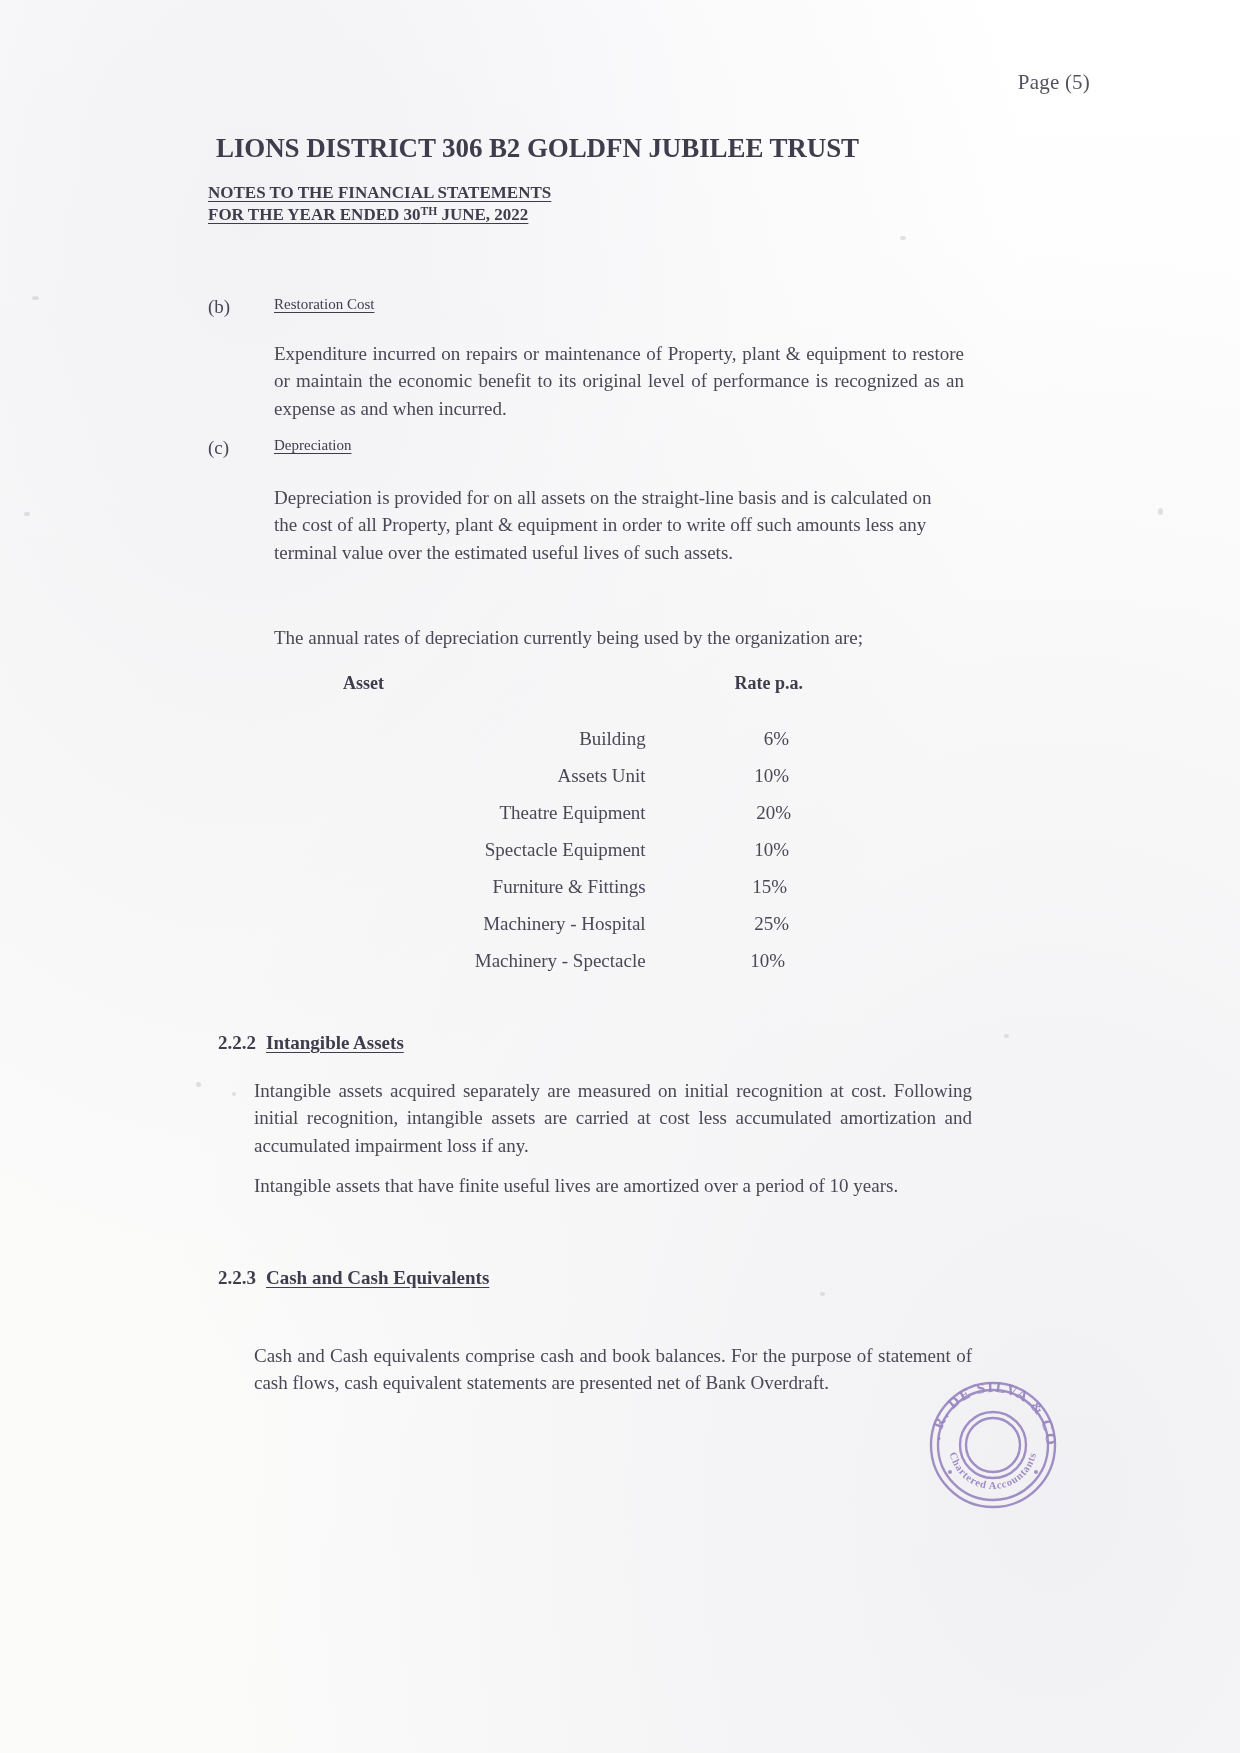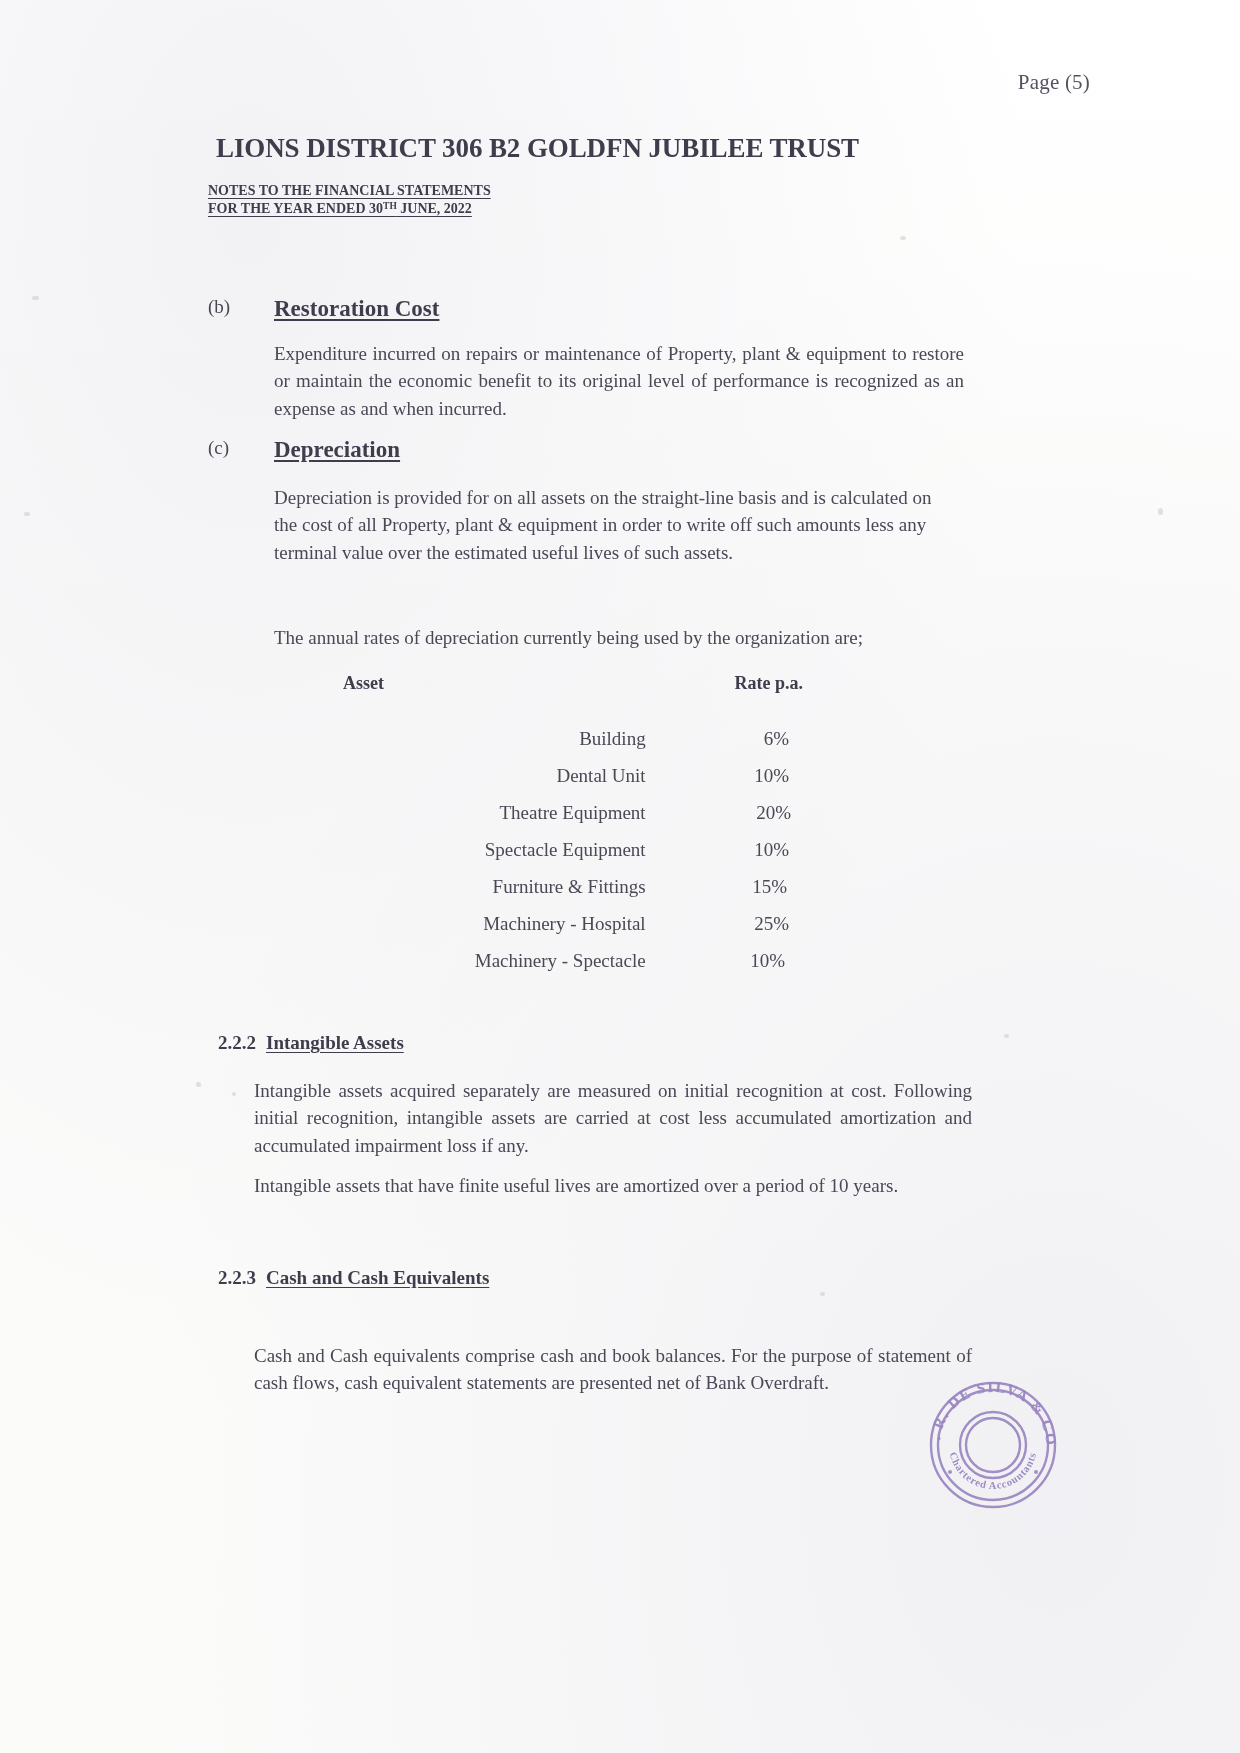--- a/index.html
+++ b/index.html
@@ -48,21 +48,21 @@
     font-size: 27px;
     font-weight: bold;
     letter-spacing: -0.1px;
     text-underline-offset: 3px;
     color: #3f3c4c;
   }
   .doc-subtitle {
     position: absolute;
     top: 182px;
     left: 208px;
-    font-size: 14px;
+    font-size: 17px;
     font-weight: bold;
     line-height: 1.32;
     color: #3f3c4c;
   }
   .doc-subtitle .ul-line {
     display: block;
     text-decoration: underline;
     text-underline-offset: 3px;
     white-space: nowrap;
   }
@@ -73,22 +73,22 @@
     display: flex;
     align-items: flex-start;
   }
   .clause-marker {
     width: 66px;
     flex: 0 0 66px;
     font-size: 19px;
     color: #4a4755;
   }
   .clause-heading {
-    font-size: 23px;
-    font-weight: bold;
+    font-size: 15px;
+    font-weight: normal;
     text-decoration: underline;
     text-underline-offset: 3px;
     color: #3f3c4c;
   }
 
   .body-para {
     position: absolute;
     font-size: 19px;
     line-height: 1.44;
     color: #4b4856;
@@ -215,21 +215,21 @@
           <th class="asset-h">Asset</th>
           <th class="rate-h">Rate p.a.</th>
         </tr>
       </thead>
       <tbody>
         <tr>
           <td class="asset-c">Building</td>
           <td class="rate-c">6%</td>
         </tr>
         <tr>
-          <td class="asset-c">Dental Unit</td>
+          <td class="asset-c">Assets Unit</td>
           <td class="rate-c">10%</td>
         </tr>
         <tr>
           <td class="asset-c">Theatre Equipment</td>
           <td class="rate-c">20%</td>
         </tr>
         <tr>
           <td class="asset-c">Spectacle Equipment</td>
           <td class="rate-c">10%</td>
         </tr>

